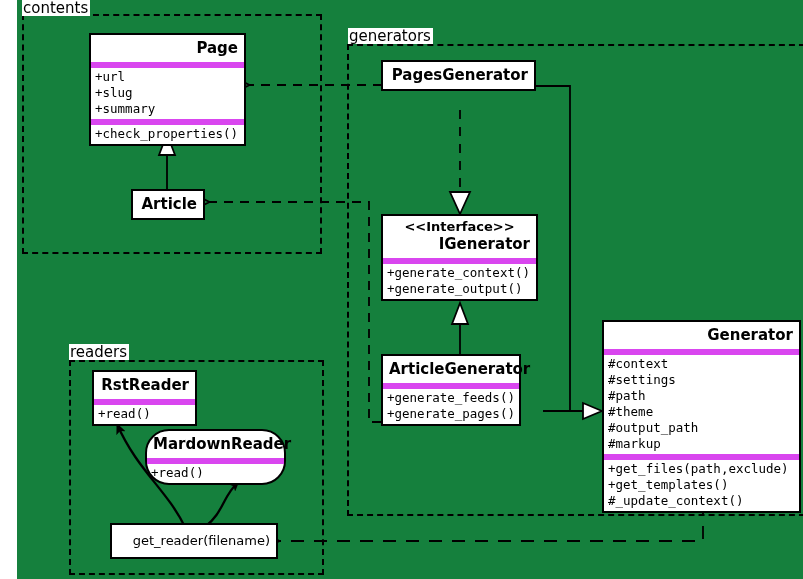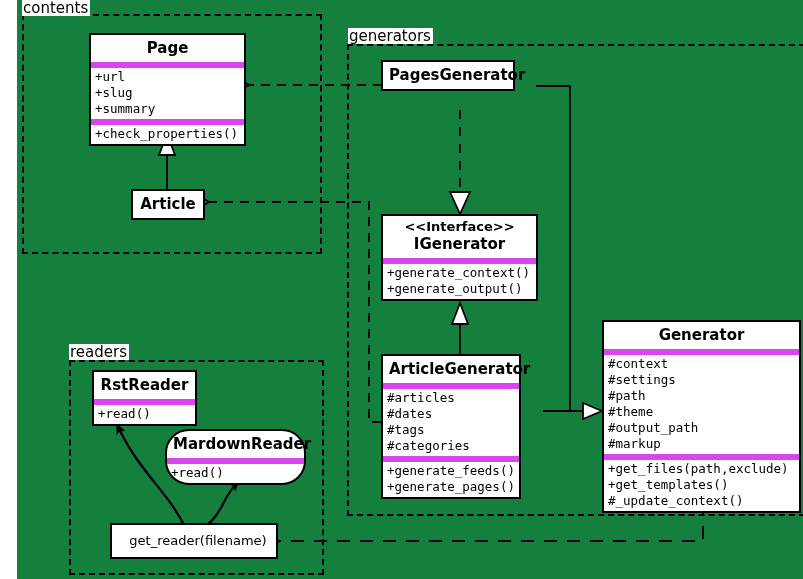--- a/index.html
+++ b/index.html
@@ -44,21 +44,21 @@
 
   
   .uclass {
     position: absolute;
     border: 2px solid #000;
     background: #ffffff;
     box-sizing: border-box;
     z-index: 5;
   }
   .uclass .title {
-    text-align: center;
+    text-align: right;
     font-weight: bold;
     font-size: 15px;
     line-height: 18px;
     padding: 4px 6px 5px 6px;
     color: #000;
     white-space: nowrap;
   }
   .uclass .stereotype {
     text-align: center;
     font-weight: bold;
@@ -165,41 +165,35 @@
     </div>
     <div class="compartment">
       <div class="member">+check_properties()</div>
     </div>
   </div>
 
   <div class="uclass" style="left:114px; top:189px; width:74px;">
     <div class="title">Article</div>
   </div>
 
-  <div class="uclass" style="left:364px; top:60px; width:134px;">
+  <div class="uclass" style="left:364px; top:60px; width:155px;">
     <div class="title">PagesGenerator</div>
   </div>
 
   <div class="uclass" style="left:364px; top:214px; width:157px;">
     <div class="stereotype">&lt;&lt;Interface&gt;&gt;</div>
     <div class="title" style="padding-top:0;">IGenerator</div>
     <div class="compartment">
       <div class="member">+generate_context()</div>
       <div class="member">+generate_output()</div>
     </div>
   </div>
 
   <div class="uclass" style="left:364px; top:354px; width:140px;">
     <div class="title">ArticleGenerator</div>
-    <div class="compartment">
-      <div class="member">#articles</div>
-      <div class="member">#dates</div>
-      <div class="member">#tags</div>
-      <div class="member">#categories</div>
-    </div>
     <div class="compartment">
       <div class="member">+generate_feeds()</div>
       <div class="member">+generate_pages()</div>
     </div>
   </div>
 
   <div class="uclass" style="left:585px; top:320px; width:199px;">
     <div class="title">Generator</div>
     <div class="compartment">
       <div class="member">#context</div>
@@ -216,21 +210,21 @@
     </div>
   </div>
 
   <div class="uclass" style="left:75px; top:370px; width:105px;">
     <div class="title">RstReader</div>
     <div class="compartment">
       <div class="member">+read()</div>
     </div>
   </div>
 
-  <div class="uclass" style="left:148px; top:429px; width:141px;border-radius:24px;">
+  <div class="uclass" style="left:128px; top:429px; width:141px;border-radius:24px;">
     <div class="title">MardownReader</div>
     <div class="compartment">
       <div class="member">+read()</div>
     </div>
   </div>
 
   <div class="uclass plain" style="left:93px; top:523px; width:168px;padding-left:8px;">
     <div class="title">get_reader(filename)</div>
   </div>
 

